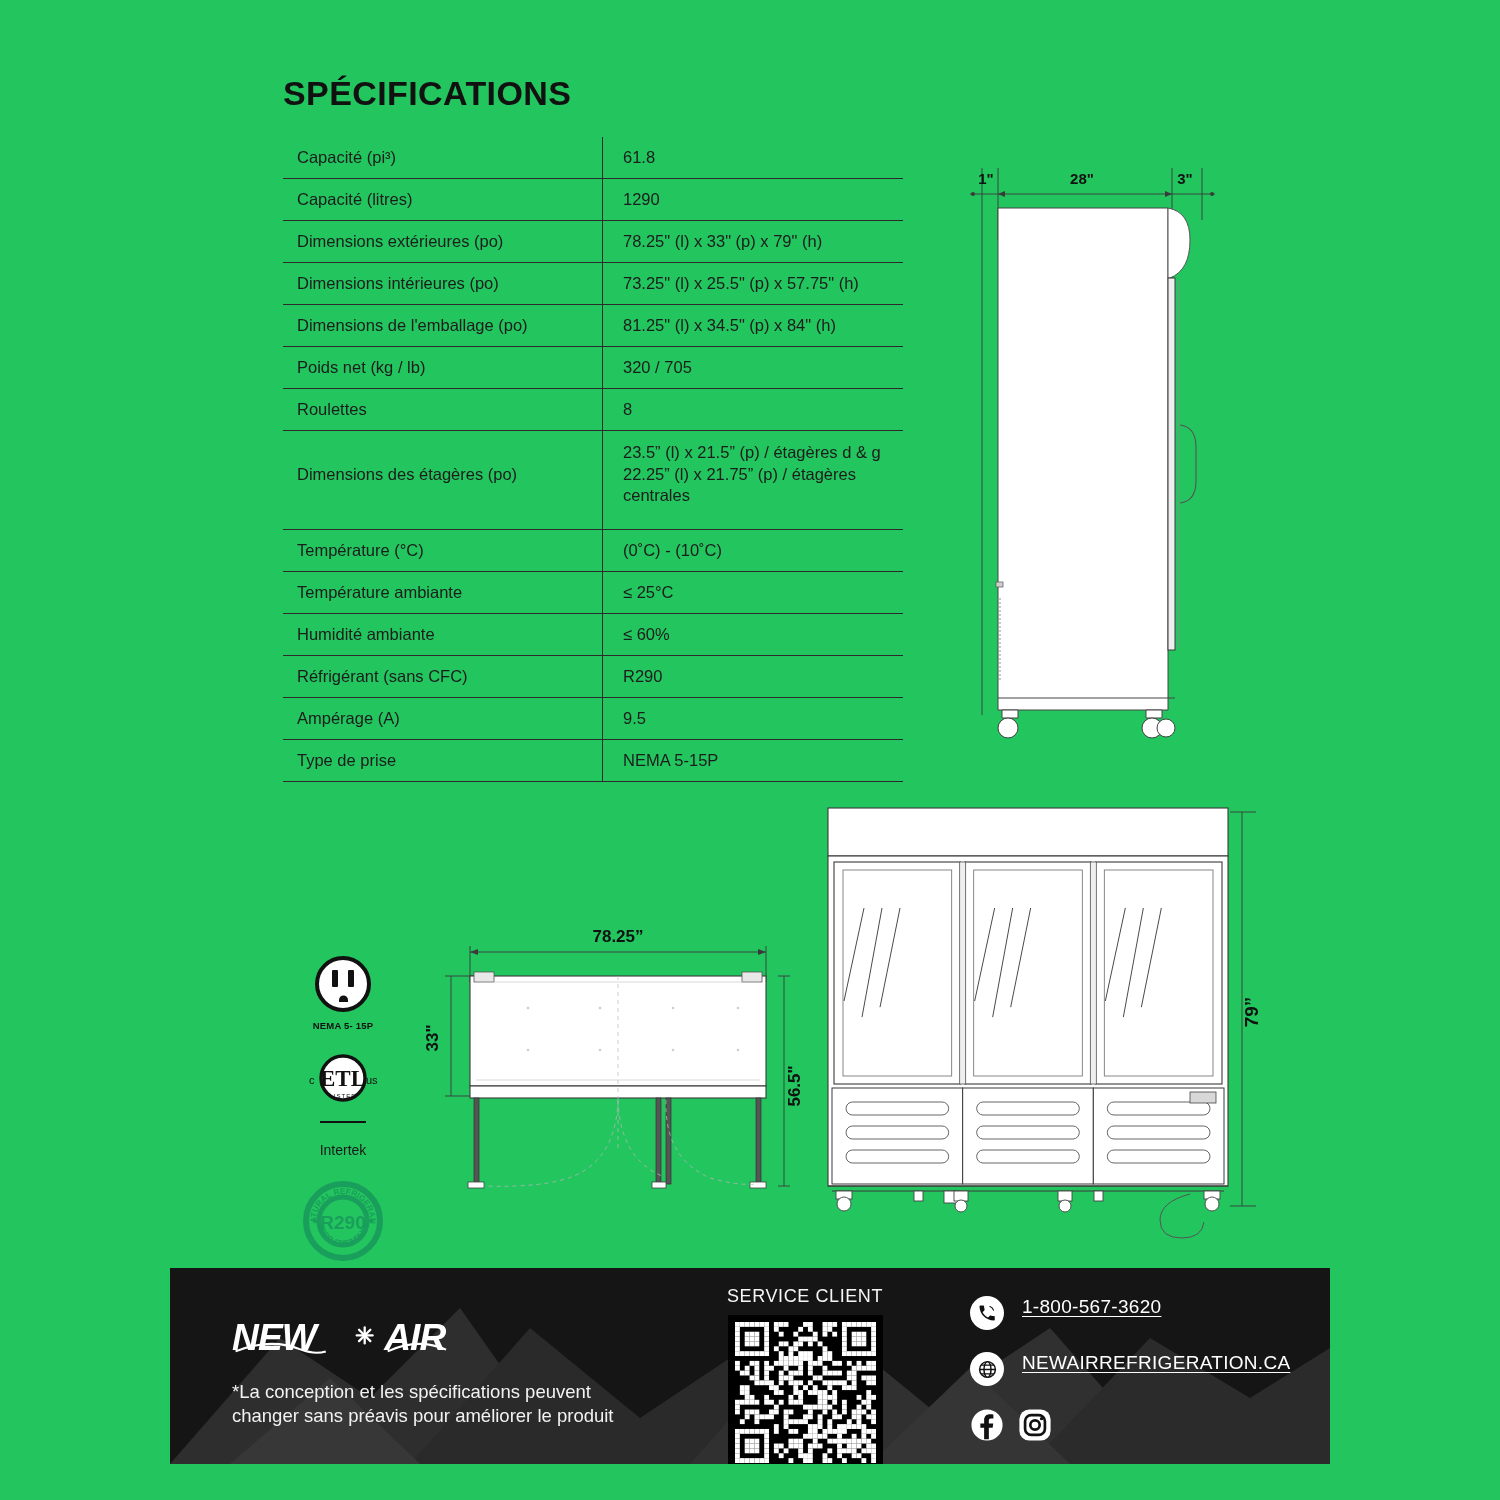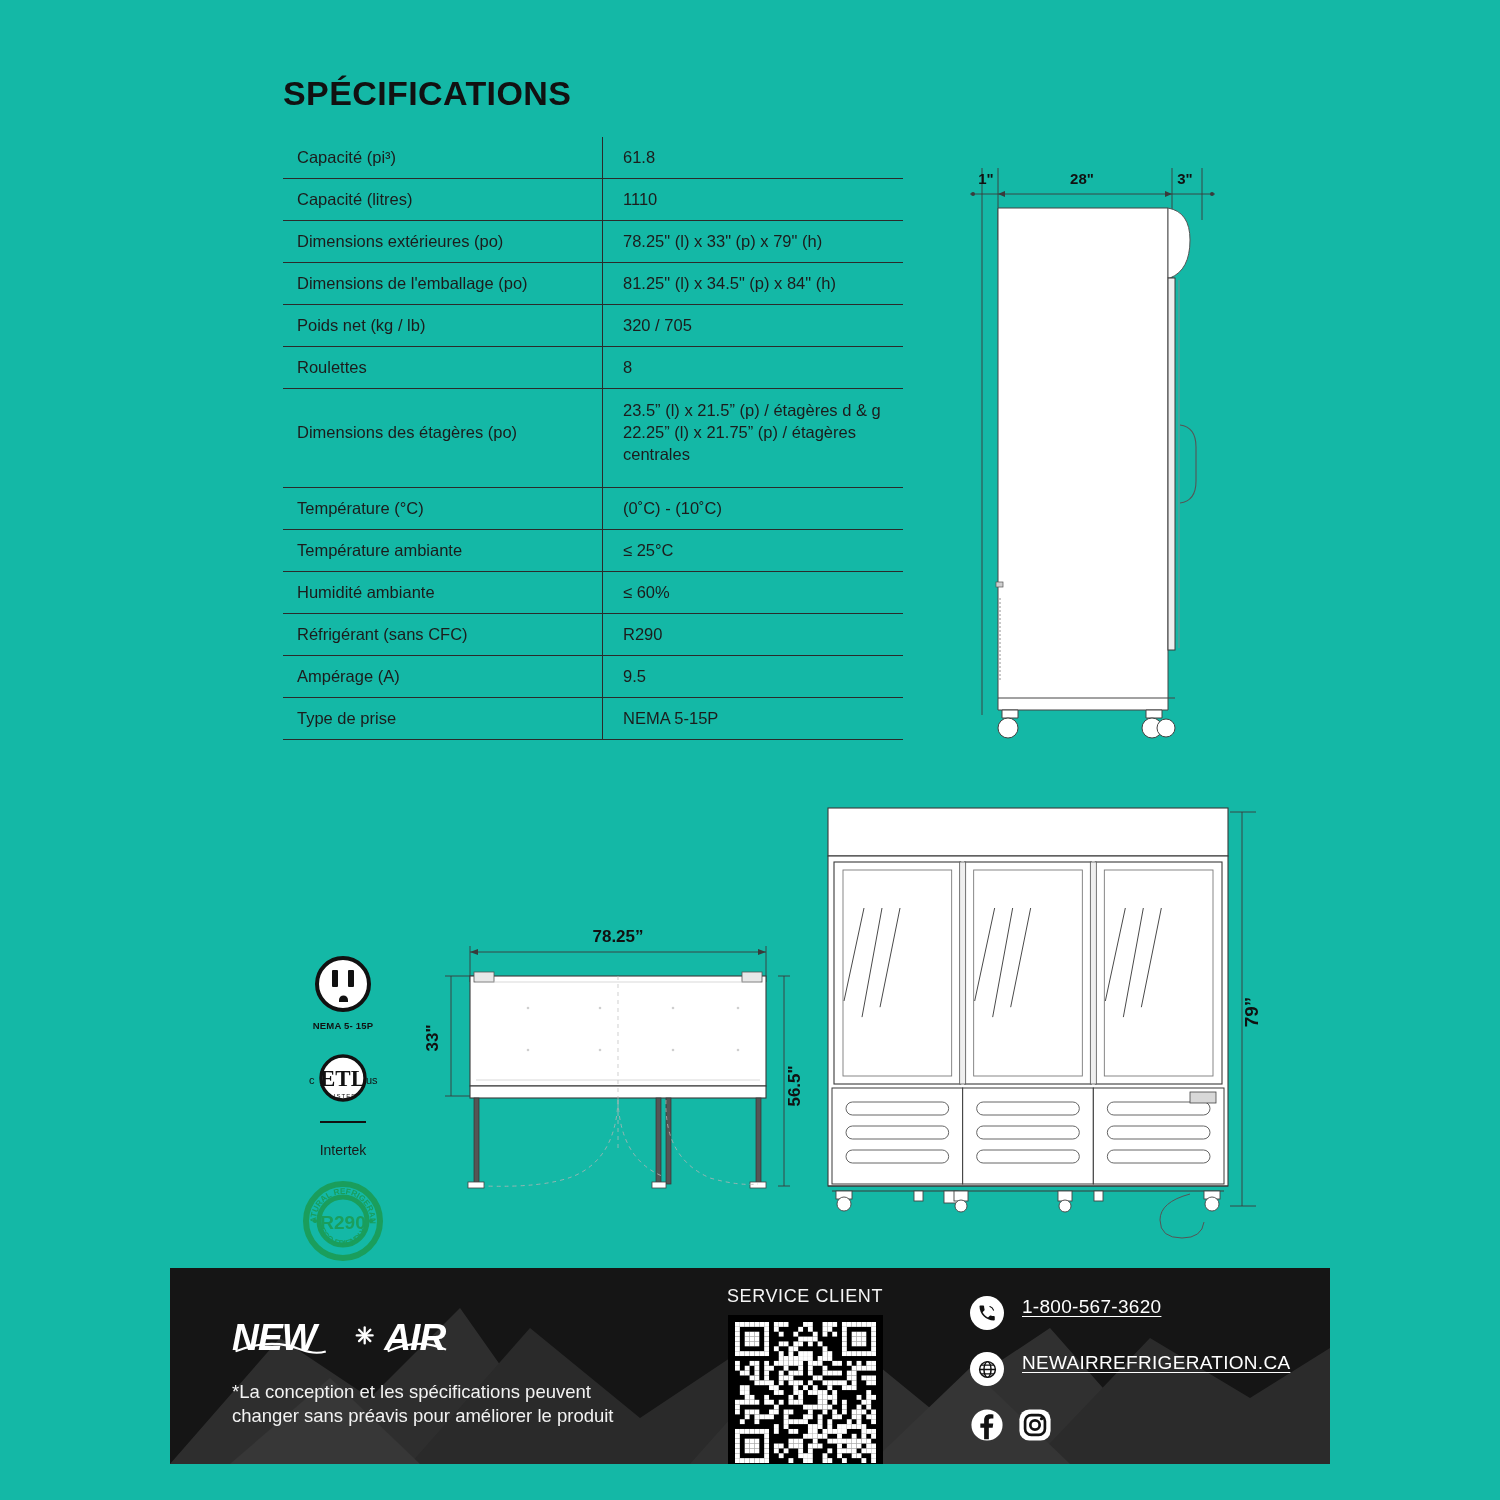--- a/index.html
+++ b/index.html
@@ -5,21 +5,21 @@
 <style>
   html, body {
     margin: 0;
     padding: 0;
     background: #ffffff;
   }
   #page {
     position: relative;
     width: 1500px;
     height: 1500px;
-    background: #14b8a6;
+    background: #22c55e;
     font-family: "Liberation Sans", sans-serif;
     color: #1a1a1a;
     overflow: hidden;
   }
 
   
   #spec-title {
     position: absolute;
     left: 283px;
     top: 74px;
@@ -169,25 +169,29 @@
   <div id="spec-title">SPÉCIFICATIONS</div>
 
   <table id="spec-table">
     <tbody id="spec-tbody">
         <tr>
           <td class="k">Capacité (pi³)</td>
           <td class="v">61.8</td>
         </tr>
         <tr>
           <td class="k">Capacité (litres)</td>
-          <td class="v">1110</td>
+          <td class="v">1290</td>
         </tr>
         <tr>
           <td class="k">Dimensions extérieures (po)</td>
           <td class="v">78.25" (l) x 33" (p) x 79" (h)</td>
+        </tr>
+        <tr>
+          <td class="k">Dimensions intérieures (po)</td>
+          <td class="v">73.25" (l) x 25.5" (p) x 57.75" (h)</td>
         </tr>
         <tr>
           <td class="k">Dimensions de l'emballage (po)</td>
           <td class="v">81.25" (l) x 34.5" (p) x 84" (h)</td>
         </tr>
         <tr>
           <td class="k">Poids net (kg / lb)</td>
           <td class="v">320 / 705</td>
         </tr>
         <tr>

